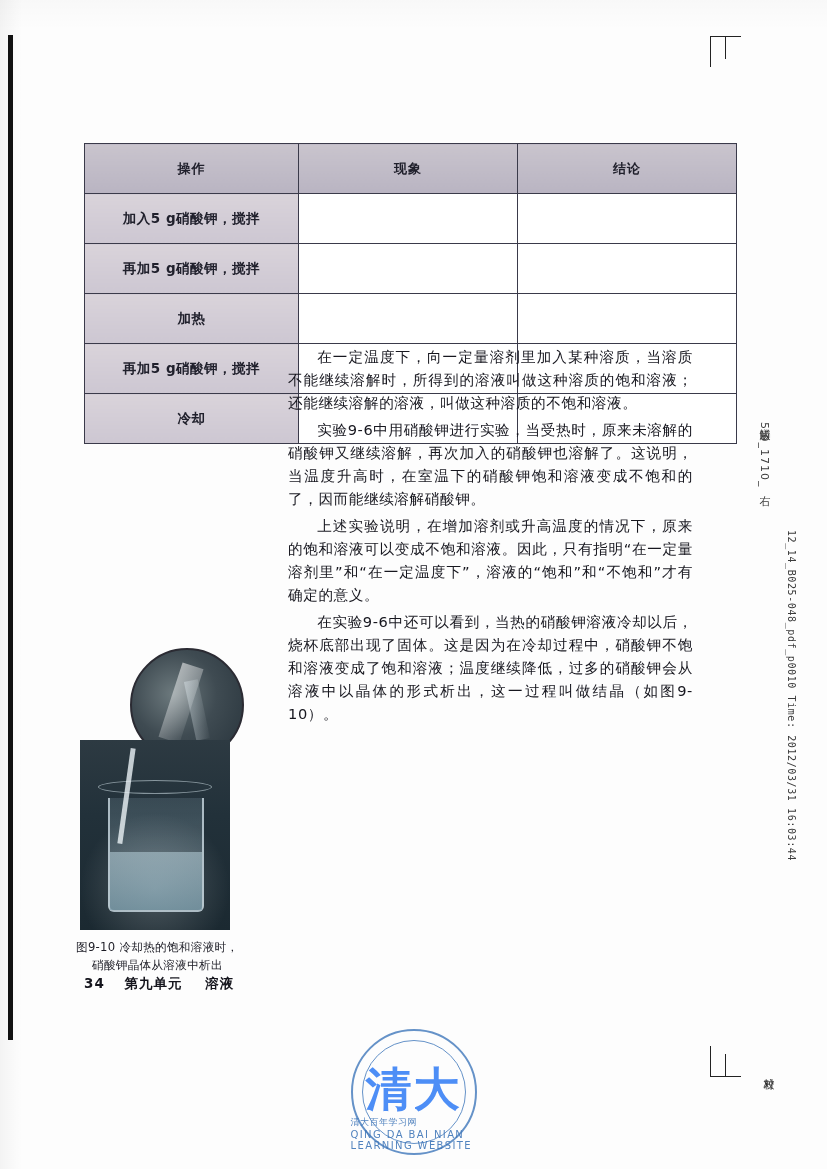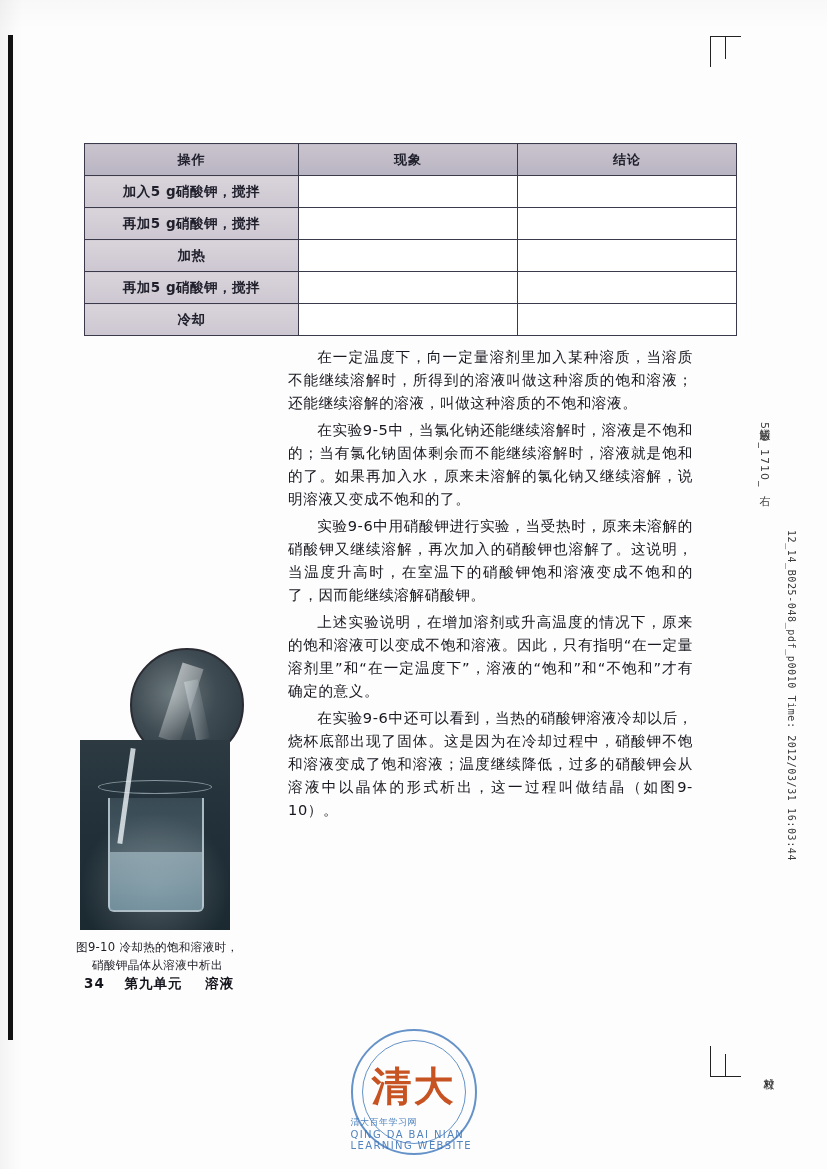--- a/index.html
+++ b/index.html
@@ -117,21 +117,21 @@
     table-layout: fixed;
   }
   .exp-table td, .exp-table th {
     border: 1px solid #3a3a4a;
     height: 31px;
     text-align: center;
     vertical-align: middle;
     font-size: 13.5px;
     font-weight: bold;
     color: #20202c;
-    padding: 0;
+    padding: 9px;
   }
   .exp-table thead th {
     background: linear-gradient(180deg, #c9c4cd 0%, #b9b4c2 100%);
     font-size: 13px;
     letter-spacing: 1px;
   }
   .exp-table tbody td.op {
     background: linear-gradient(180deg, #d9d3da 0%, #cdc7d2 100%);
     letter-spacing: 0.5px;
   }
@@ -295,22 +295,22 @@
   }
   .seal-ring.inner {
     inset: 11px;
     border-width: 1.5px;
   }
   .seal-char {
     position: absolute;
     left: 0; right: 0;
     top: 30px;
     text-align: center;
-    font-size: 40px;
-    color: #c2410c;
+    font-size: 46px;
+    color: #3b82f6;
     font-family: "DejaVu Serif", serif;
     font-weight: bold;
     opacity: 0.9;
     letter-spacing: 2px;
   }
   .seal-sub {
     position: absolute;
     left: 0; right: 0;
     bottom: 26px;
     text-align: left;
@@ -381,21 +381,20 @@
       <tr>
         <td class="op">冷却</td>
         <td class="blank"></td>
         <td class="blank"></td>
       </tr>
     </tbody>
   </table>
 
   <div class="body-col">
     <p>在一定温度下，向一定量溶剂里加入某种溶质，当溶质不能继续溶解时，所得到的溶液叫做这种溶质的饱和溶液；还能继续溶解的溶液，叫做这种溶质的不饱和溶液。</p>
-    <p>在实验9-5中，当氯化钠还能继续溶解时，溶液是不饱和的；当有氯化钠固体剩余而不能继续溶解时，溶液就是饱和的了。如果再加入水，原来未溶解的氯化钠又继续溶解，说明溶液又变成不饱和的了。</p>
     <p>实验9-6中用硝酸钾进行实验，当受热时，原来未溶解的硝酸钾又继续溶解，再次加入的硝酸钾也溶解了。这说明，当温度升高时，在室温下的硝酸钾饱和溶液变成不饱和的了，因而能继续溶解硝酸钾。</p>
     <p>上述实验说明，在增加溶剂或升高温度的情况下，原来的饱和溶液可以变成不饱和溶液。因此，只有指明“在一定量溶剂里”和“在一定温度下”，溶液的“饱和”和“不饱和”才有确定的意义。</p>
     <p>在实验9-6中还可以看到，当热的硝酸钾溶液冷却以后，烧杯底部出现了固体。这是因为在冷却过程中，硝酸钾不饱和溶液变成了饱和溶液；温度继续降低，过多的硝酸钾会从溶液中以晶体的形式析出，这一过程叫做结晶（如图9-10）。</p>
   </div>
 
   <div class="figure">
     <div class="fig-magnifier"></div>
     <div class="fig-photo">
       <div class="fig-beaker">
         <div class="fig-liquid"></div>

